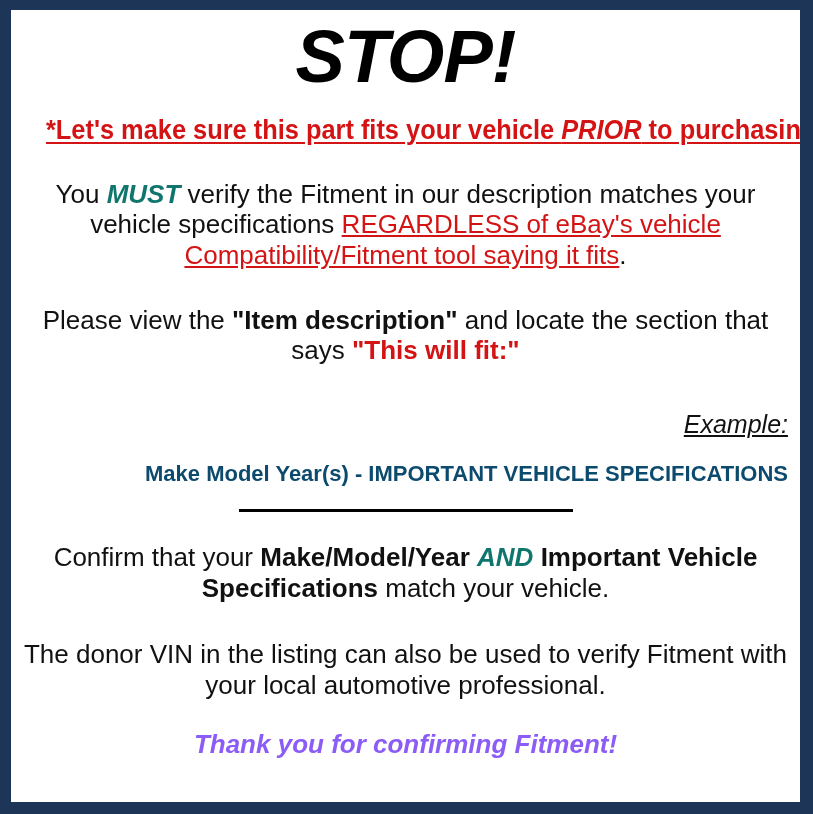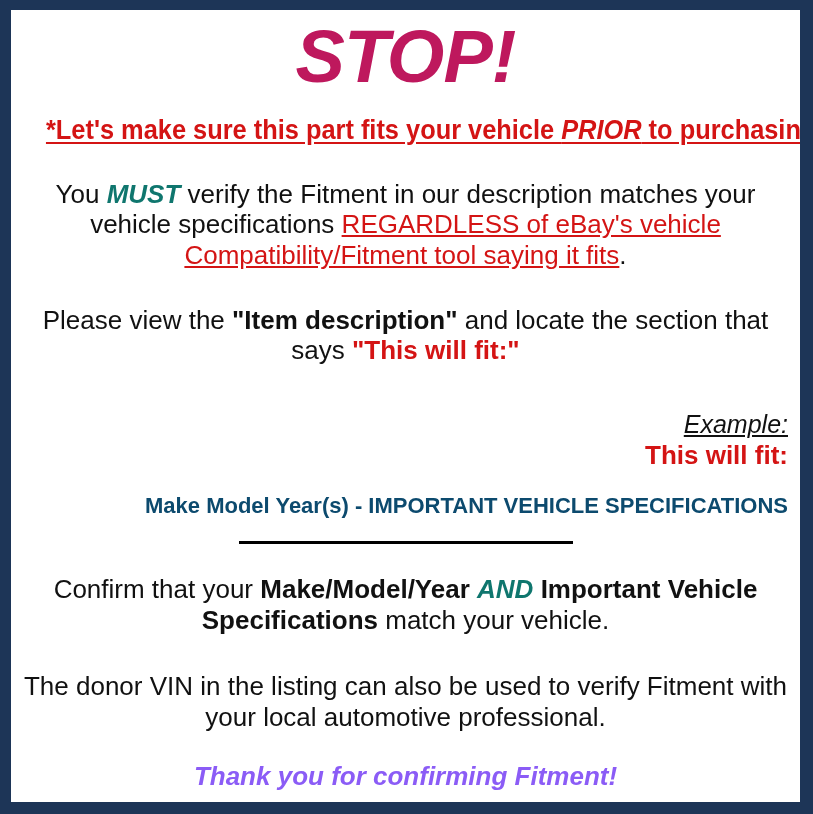--- a/index.html
+++ b/index.html
@@ -37,21 +37,21 @@
 
   
   .stop-heading {
     margin: 0;
     padding-top: 11px;
     text-align: center;
     font-size: 74px;
     line-height: 0.96;
     font-weight: bold;
     font-style: italic;
-    color: #be185d;
+    color: #000000;
     letter-spacing: -1px;
   }
 
   
   .subtitle {
     margin: 24px 0 0 0;
     text-align: center;
     font-size: 27px;
     line-height: 1.1;
     font-weight: bold;
@@ -158,21 +158,20 @@
     <h1 class="stop-heading">STOP!</h1>
 
     <p class="subtitle"><span>*Let's make sure this part fits your vehicle </span><span class="em-italic">PRIOR</span><span> to purchasing*</span></p>
 
     <p class="para para-must"><span>You </span><span class="red-b-i-u">MUST</span><span> verify the Fitment in our description matches your vehicle specifications </span><span class="red-b-u">REGARDLESS of eBay's vehicle Compatibility/Fitment tool saying it fits</span><span>.</span></p>
 
     <p class="para para-view"><span>Please view the </span><span class="b">"Item description"</span><span> and locate the section that says </span><span class="red-b">"This will fit:"</span></p>
 
     <div class="example-block">
       <p style="margin:0;"><span class="example-label">Example:</span></p>
-      <p class="example-fit">This will fit:</p>
       <p class="example-spec">Make Model Year(s) - IMPORTANT VEHICLE SPECIFICATIONS</p>
     </div>
 
     <div class="divider-wrap">
       <div class="divider"></div>
     </div>
 
     <p class="para para-confirm"><span>Confirm that your </span><span class="b">Make/Model/Year</span><span> </span><span class="red-b-i-u">AND</span><span> </span><span class="b">Important Vehicle Specifications</span><span> match your vehicle.</span></p>
 
     <p class="para para-vin">The donor VIN in the listing can also be used to verify Fitment with your local automotive professional.</p>

